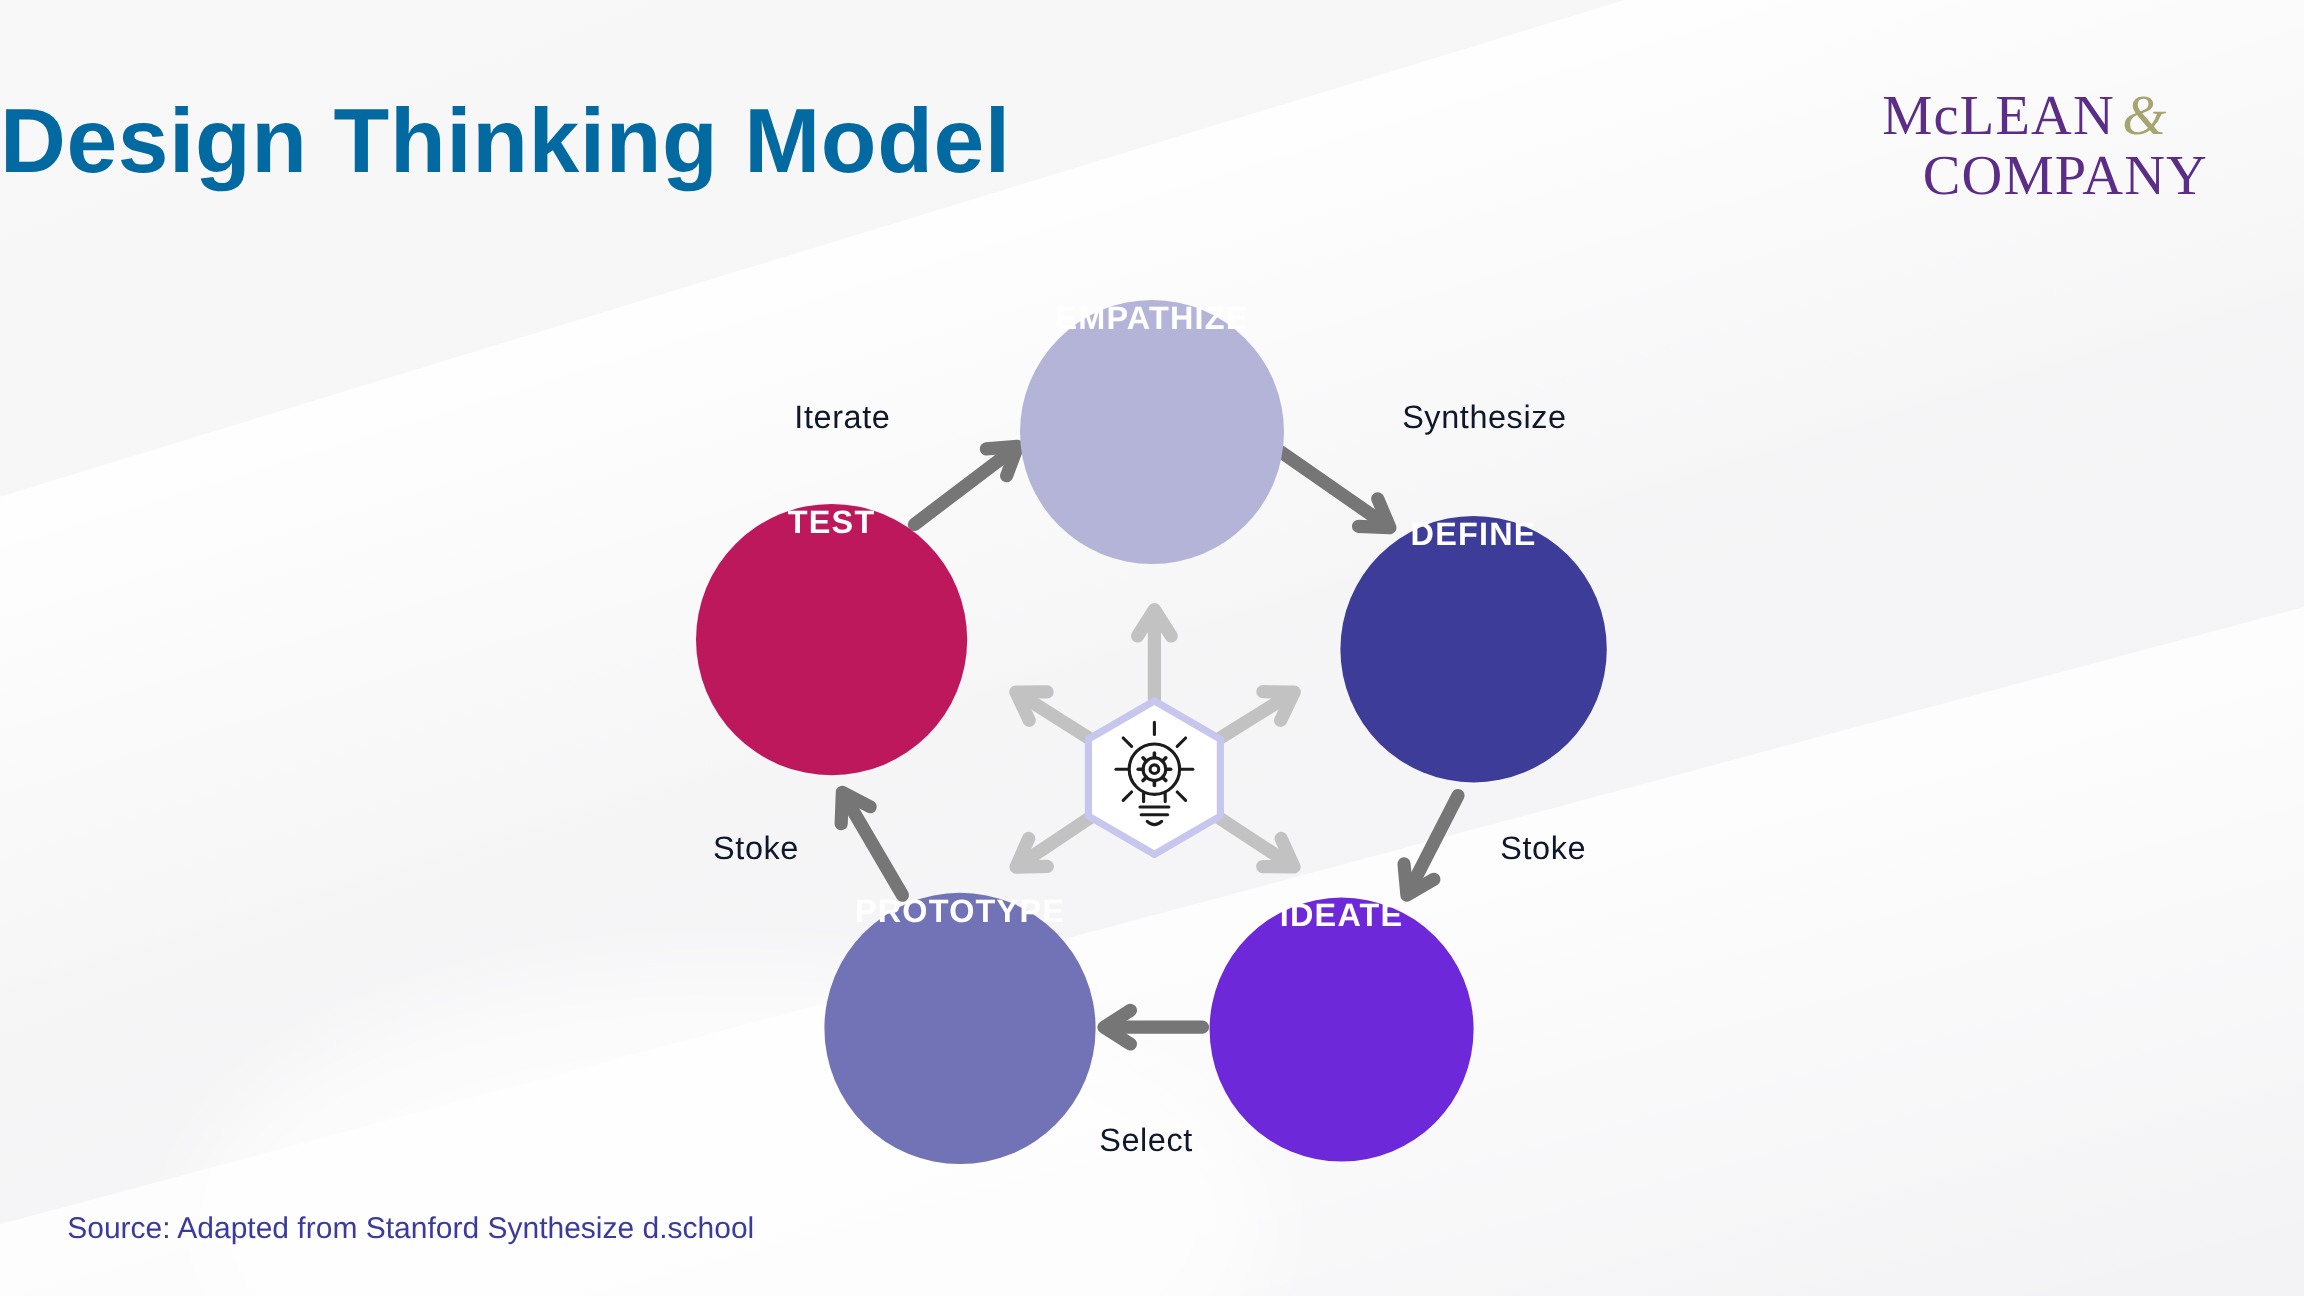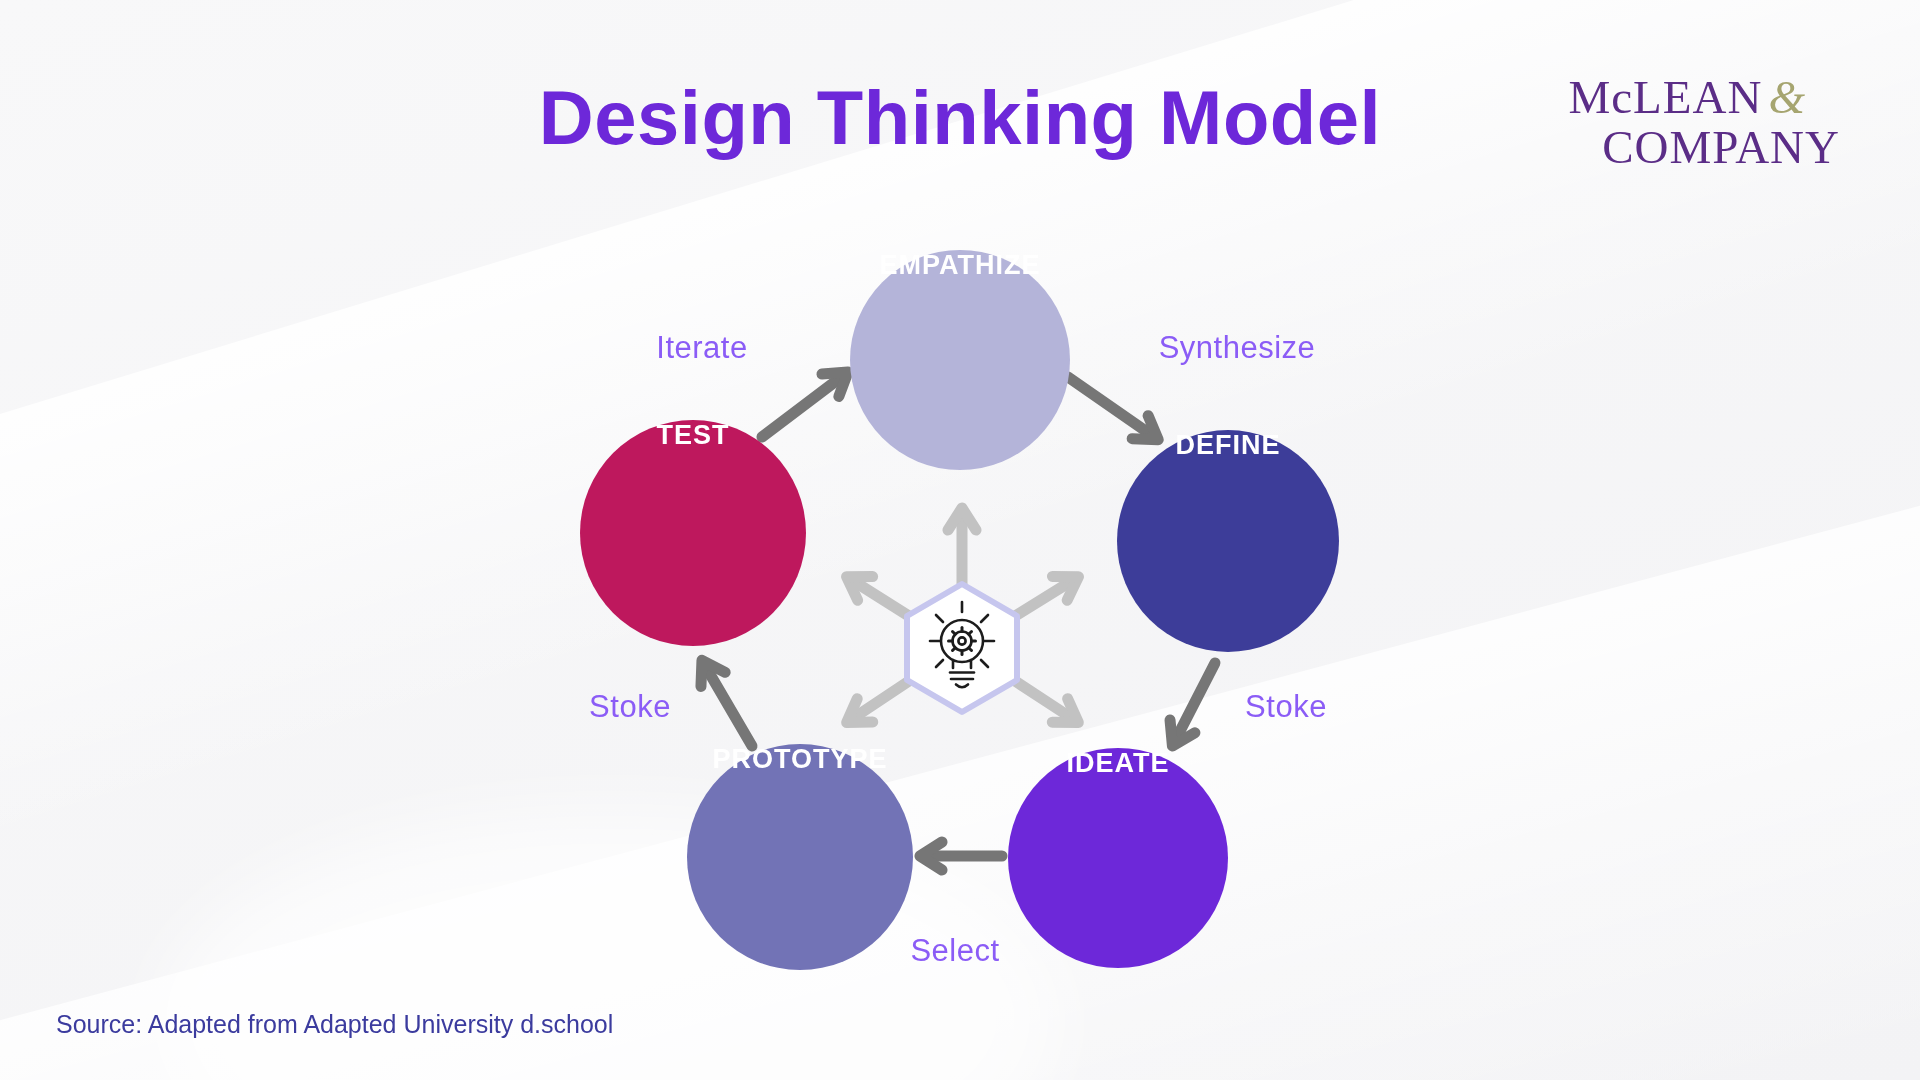--- a/index.html
+++ b/index.html
@@ -15,22 +15,22 @@
   .swoosh { position:absolute; z-index:0; pointer-events:none; }
   #swoosh1 { width:2400px; height:420px; top:130px; left:-240px; transform:rotate(-17deg);
              background:linear-gradient(180deg, rgba(255,255,255,0.9), rgba(255,255,255,0)); }
   #swoosh2 { width:2400px; height:520px; top:740px; left:-120px; transform:rotate(-15deg);
              background:linear-gradient(180deg, rgba(255,255,255,0.85), rgba(255,255,255,0)); }
   #swoosh3 { width:900px; height:420px; top:810px; left:160px; border-radius:50%;
              background:rgba(255,255,255,0.65); filter:blur(34px); }
 
   .title {
     position:absolute; z-index:3; top:76px; left:0; width:100%;
-    text-align:center; font-size:76px; font-weight:800; letter-spacing:0.5px;
-    color:#6d28d9; line-height:1.1;
+    font-size:76px; font-weight:800; letter-spacing:0.5px;
+    color:#0369a1; line-height:1.1;
   }
 
   .logo {
     position:absolute; z-index:3; top:74px; right:80px;
     font-family:"Liberation Serif", serif; color:#5b2d87;
     text-align:right; line-height:1.0; letter-spacing:1px;
   }
   .logo-top { font-size:47px; padding-right:34px; }
   .logo-top .amp { color:#a6a570; margin-left:6px; font-style:italic; }
   .logo-bottom { font-size:47px; margin-top:3px; }
@@ -45,21 +45,21 @@
     color:#ffffff; font-weight:700; font-size:27px; letter-spacing:1px;
   }
   .stage-empathize { left:850px; top:250px; width:220px; height:220px; background:#b4b4d9; }
   .stage-define    { left:1117px; top:430px; width:222px; height:222px; background:#3d3d99; }
   .stage-ideate    { left:1008px; top:748px; width:220px; height:220px; background:#6d28d9; }
   .stage-prototype { left:687px;  top:744px; width:226px; height:226px; background:#7273b6; }
   .stage-test      { left:580px;  top:420px; width:226px; height:226px; background:#be185d; }
 
   .transition-label {
     position:absolute; z-index:3; transform:translate(-50%,-50%);
-    color:#8b5cf6; font-size:31px; font-weight:400; letter-spacing:0.5px;
+    color:#0f172a; font-size:27px; font-weight:400; letter-spacing:0.5px;
   }
   .pos-iterate    { left:702px;  top:348px; }
   .pos-synthesize { left:1237px; top:348px; }
   .pos-stoke      { left:1286px; top:707px; }
   .pos-select     { left:955px;  top:951px; }
   .pos-show       { left:630px;  top:707px; }
 
   .source {
     position:absolute; z-index:3; left:56px; top:1010px;
     font-size:25px; color:#3b3b9e;
@@ -158,15 +158,15 @@
   <div class="stage stage-test">
     <span class="stage-label">TEST</span>
   </div>
 
   <div class="transition-label pos-iterate">Iterate</div>
   <div class="transition-label pos-synthesize">Synthesize</div>
   <div class="transition-label pos-stoke">Stoke</div>
   <div class="transition-label pos-select">Select</div>
   <div class="transition-label pos-show">Stoke</div>
 
-  <div class="source">Source: Adapted from Adapted University d.school</div>
+  <div class="source">Source: Adapted from Stanford Synthesize d.school</div>
 
 </div>
 
 </body></html>

